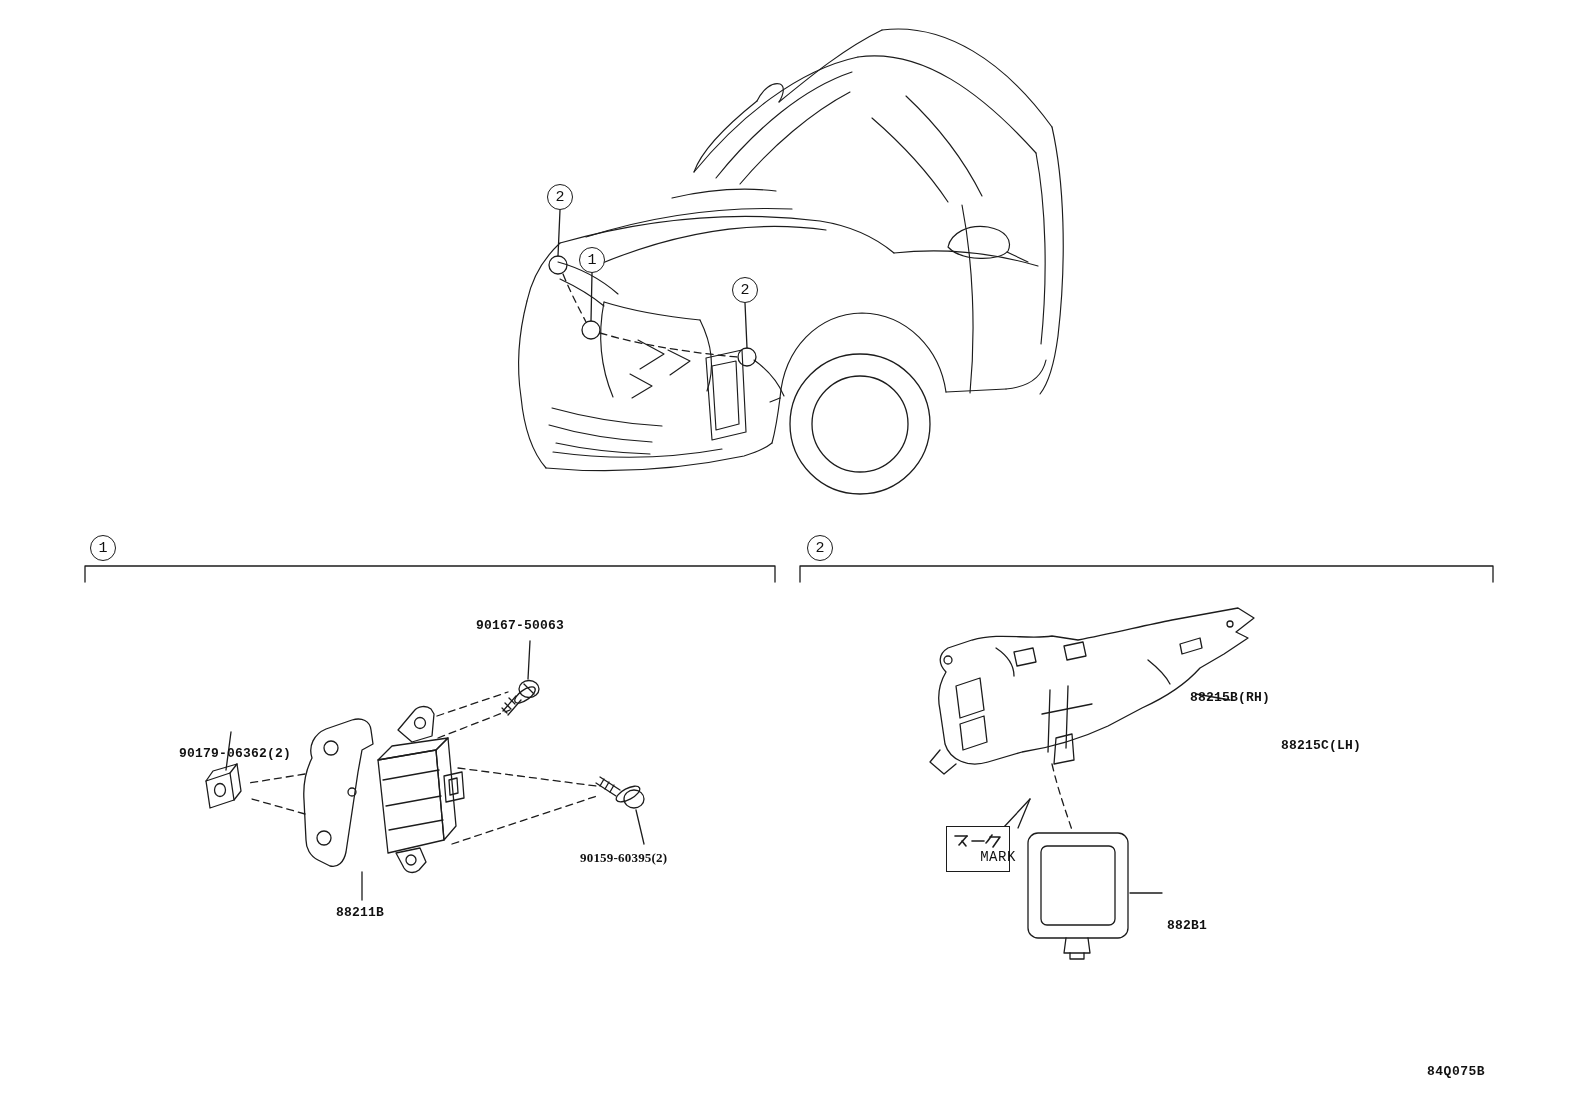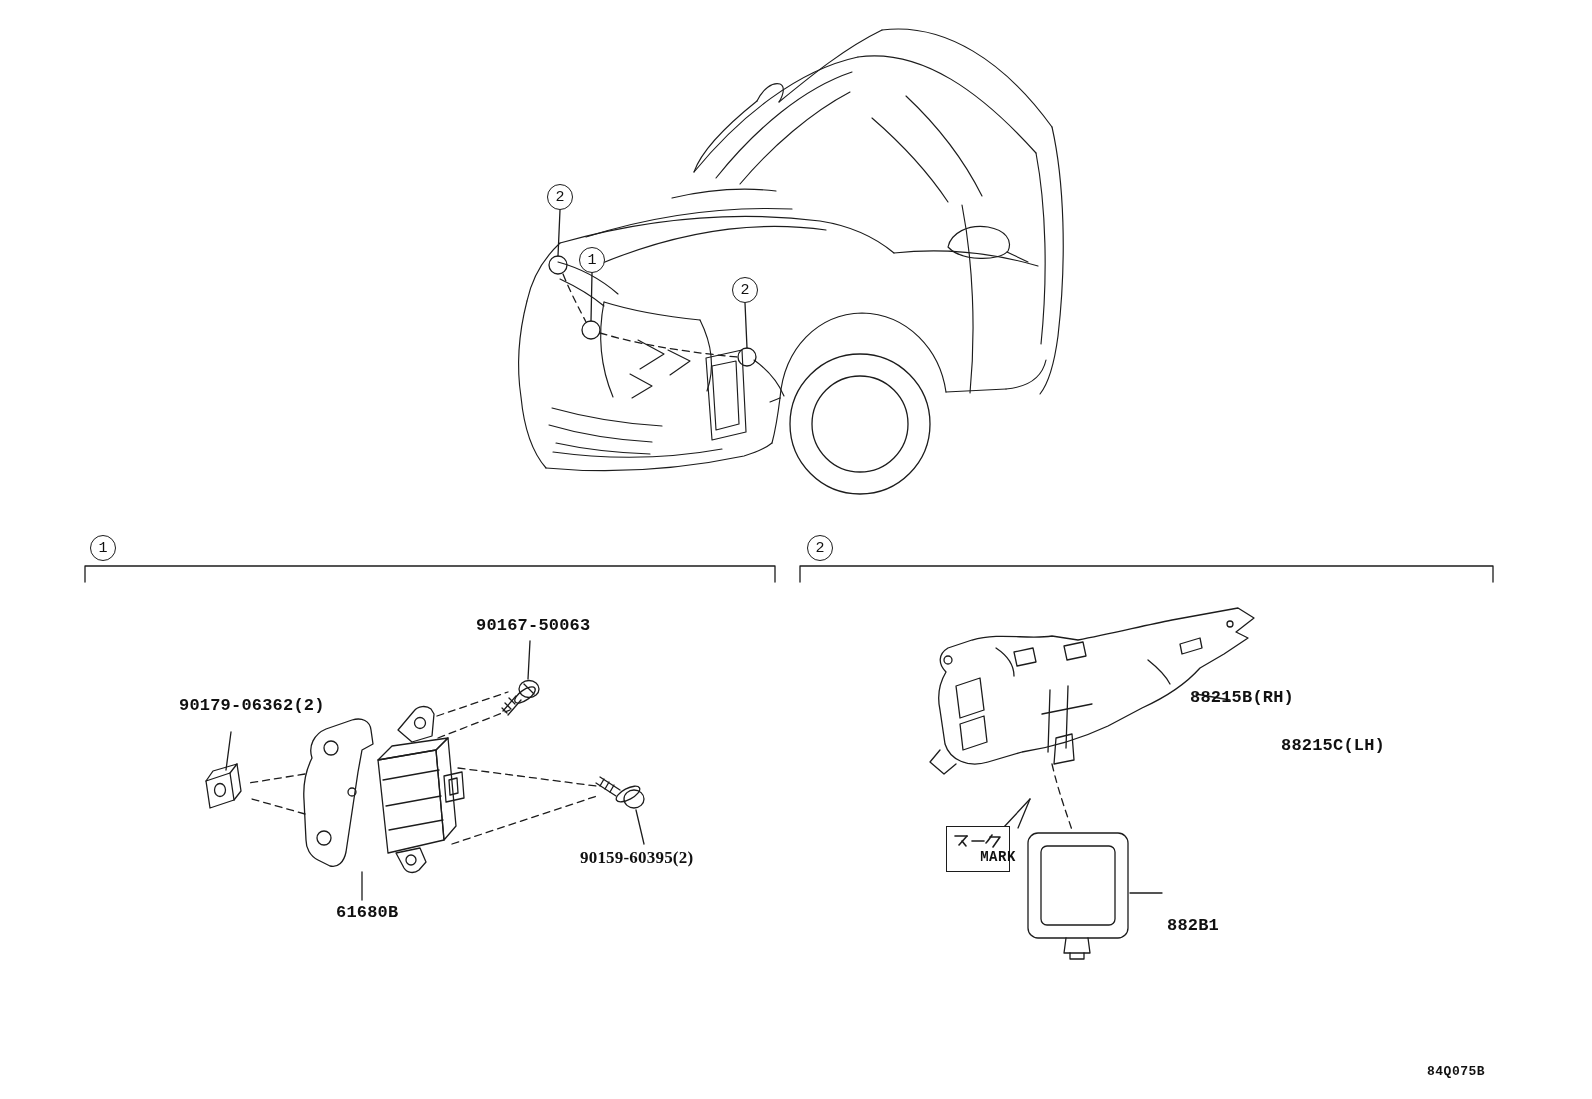--- a/index.html
+++ b/index.html
@@ -18,21 +18,21 @@
     stroke:#1c1c1c;
     stroke-width:1.3;
     stroke-linecap:round;
     stroke-linejoin:round;
   }
   .art g.thin path { stroke-width:1.15; }
   .art .dashed, .art g.dashed path { stroke-dasharray:7 5; }
   .part-label {
     position:absolute;
     font-weight:bold;
-    font-size:17px;
+    font-size:13px;
     line-height:19px;
     white-space:nowrap;
     letter-spacing:0.2px;
   }
   .callout {
     position:absolute;
     width:26px; height:26px;
     border:1.4px solid #1c1c1c;
     border-radius:50%;
     box-sizing:border-box;
@@ -52,21 +52,21 @@
     width:64px; height:46px;
     border:1.6px solid #1c1c1c;
     box-sizing:border-box;
     display:flex; flex-direction:column;
     align-items:center; justify-content:center;
     background:#fff;
     gap:1px;
   }
   .mark-jp svg { display:block; }
   .mark-jp path { fill:none; stroke:#1c1c1c; stroke-width:1.6; stroke-linecap:round; stroke-linejoin:round; }
-  .mark-en { font-size:14px; font-weight:bold; line-height:15px; letter-spacing:0.5px;padding-left:40px; }
+  .mark-en { font-size:14px; font-weight:normal; line-height:15px; letter-spacing:0.5px;padding-left:40px; }
 </style>
 </head>
 <body>
 
 <div class="canvas">
 
   <svg class="art" width="1592" height="1099" viewBox="0 0 1592 1099">
 
     <g class="thin">
 
@@ -260,23 +260,23 @@
   </div>
   <div class="callout" style="left:90px; top:535px;">
     <span>1</span>
   </div>
   <div class="callout" style="left:807px; top:535px;">
     <span>2</span>
   </div>
 
   <div class="part-label" style="left:476px; top:616px;">90167-50063</div>
 
-  <div class="part-label" style="left:179px; top:696px;">90179-06362(2)</div>
-
-  <div class="part-label" style="left:336px; top:903px;">61680B</div>
+  <div class="part-label" style="left:179px; top:744px;">90179-06362(2)</div>
+
+  <div class="part-label" style="left:336px; top:903px;">88211B</div>
 
   <div class="part-label" style="left:580px; top:848px;font-family:Liberation Serif, serif;">90159-60395(2)</div>
 
   <div class="part-label" style="left:1190px; top:688px;">88215B(RH)</div>
 
   <div class="part-label" style="left:1233px; top:736px;margin-left:48px;">88215C(LH)</div>
 
   <div class="part-label" style="left:1167px; top:916px;">882B1</div>
 
   <div class="mark-box">

